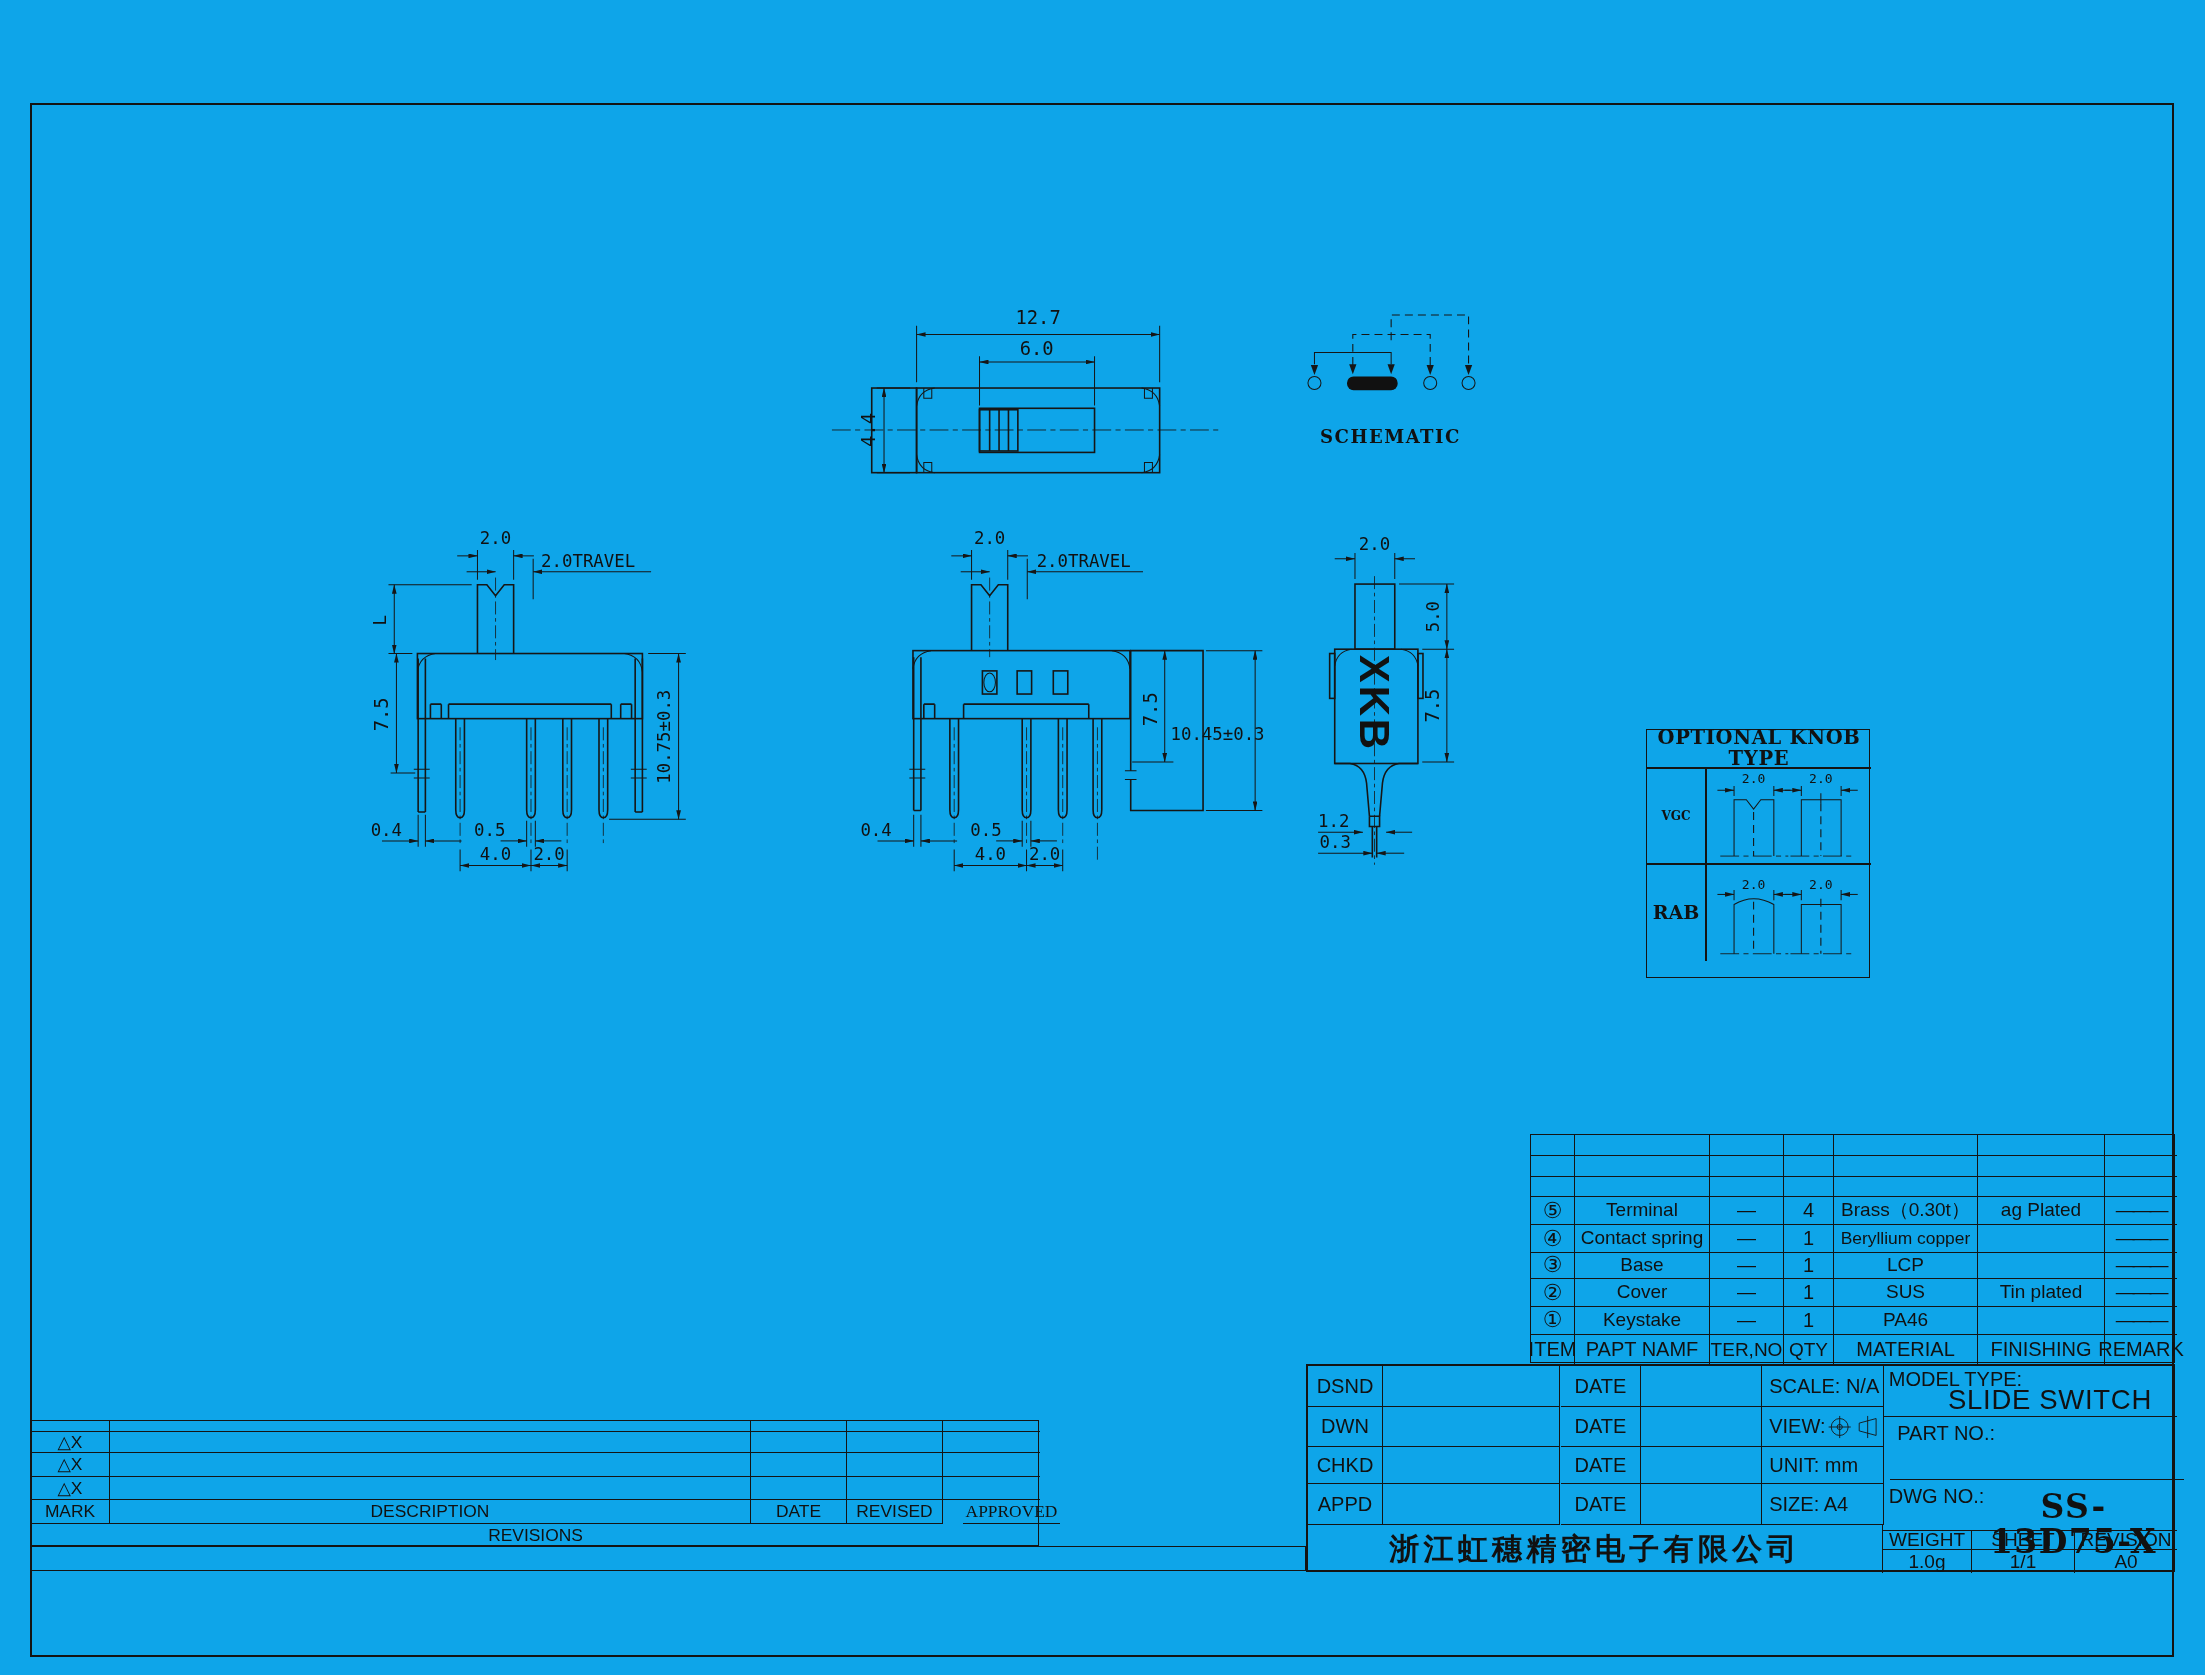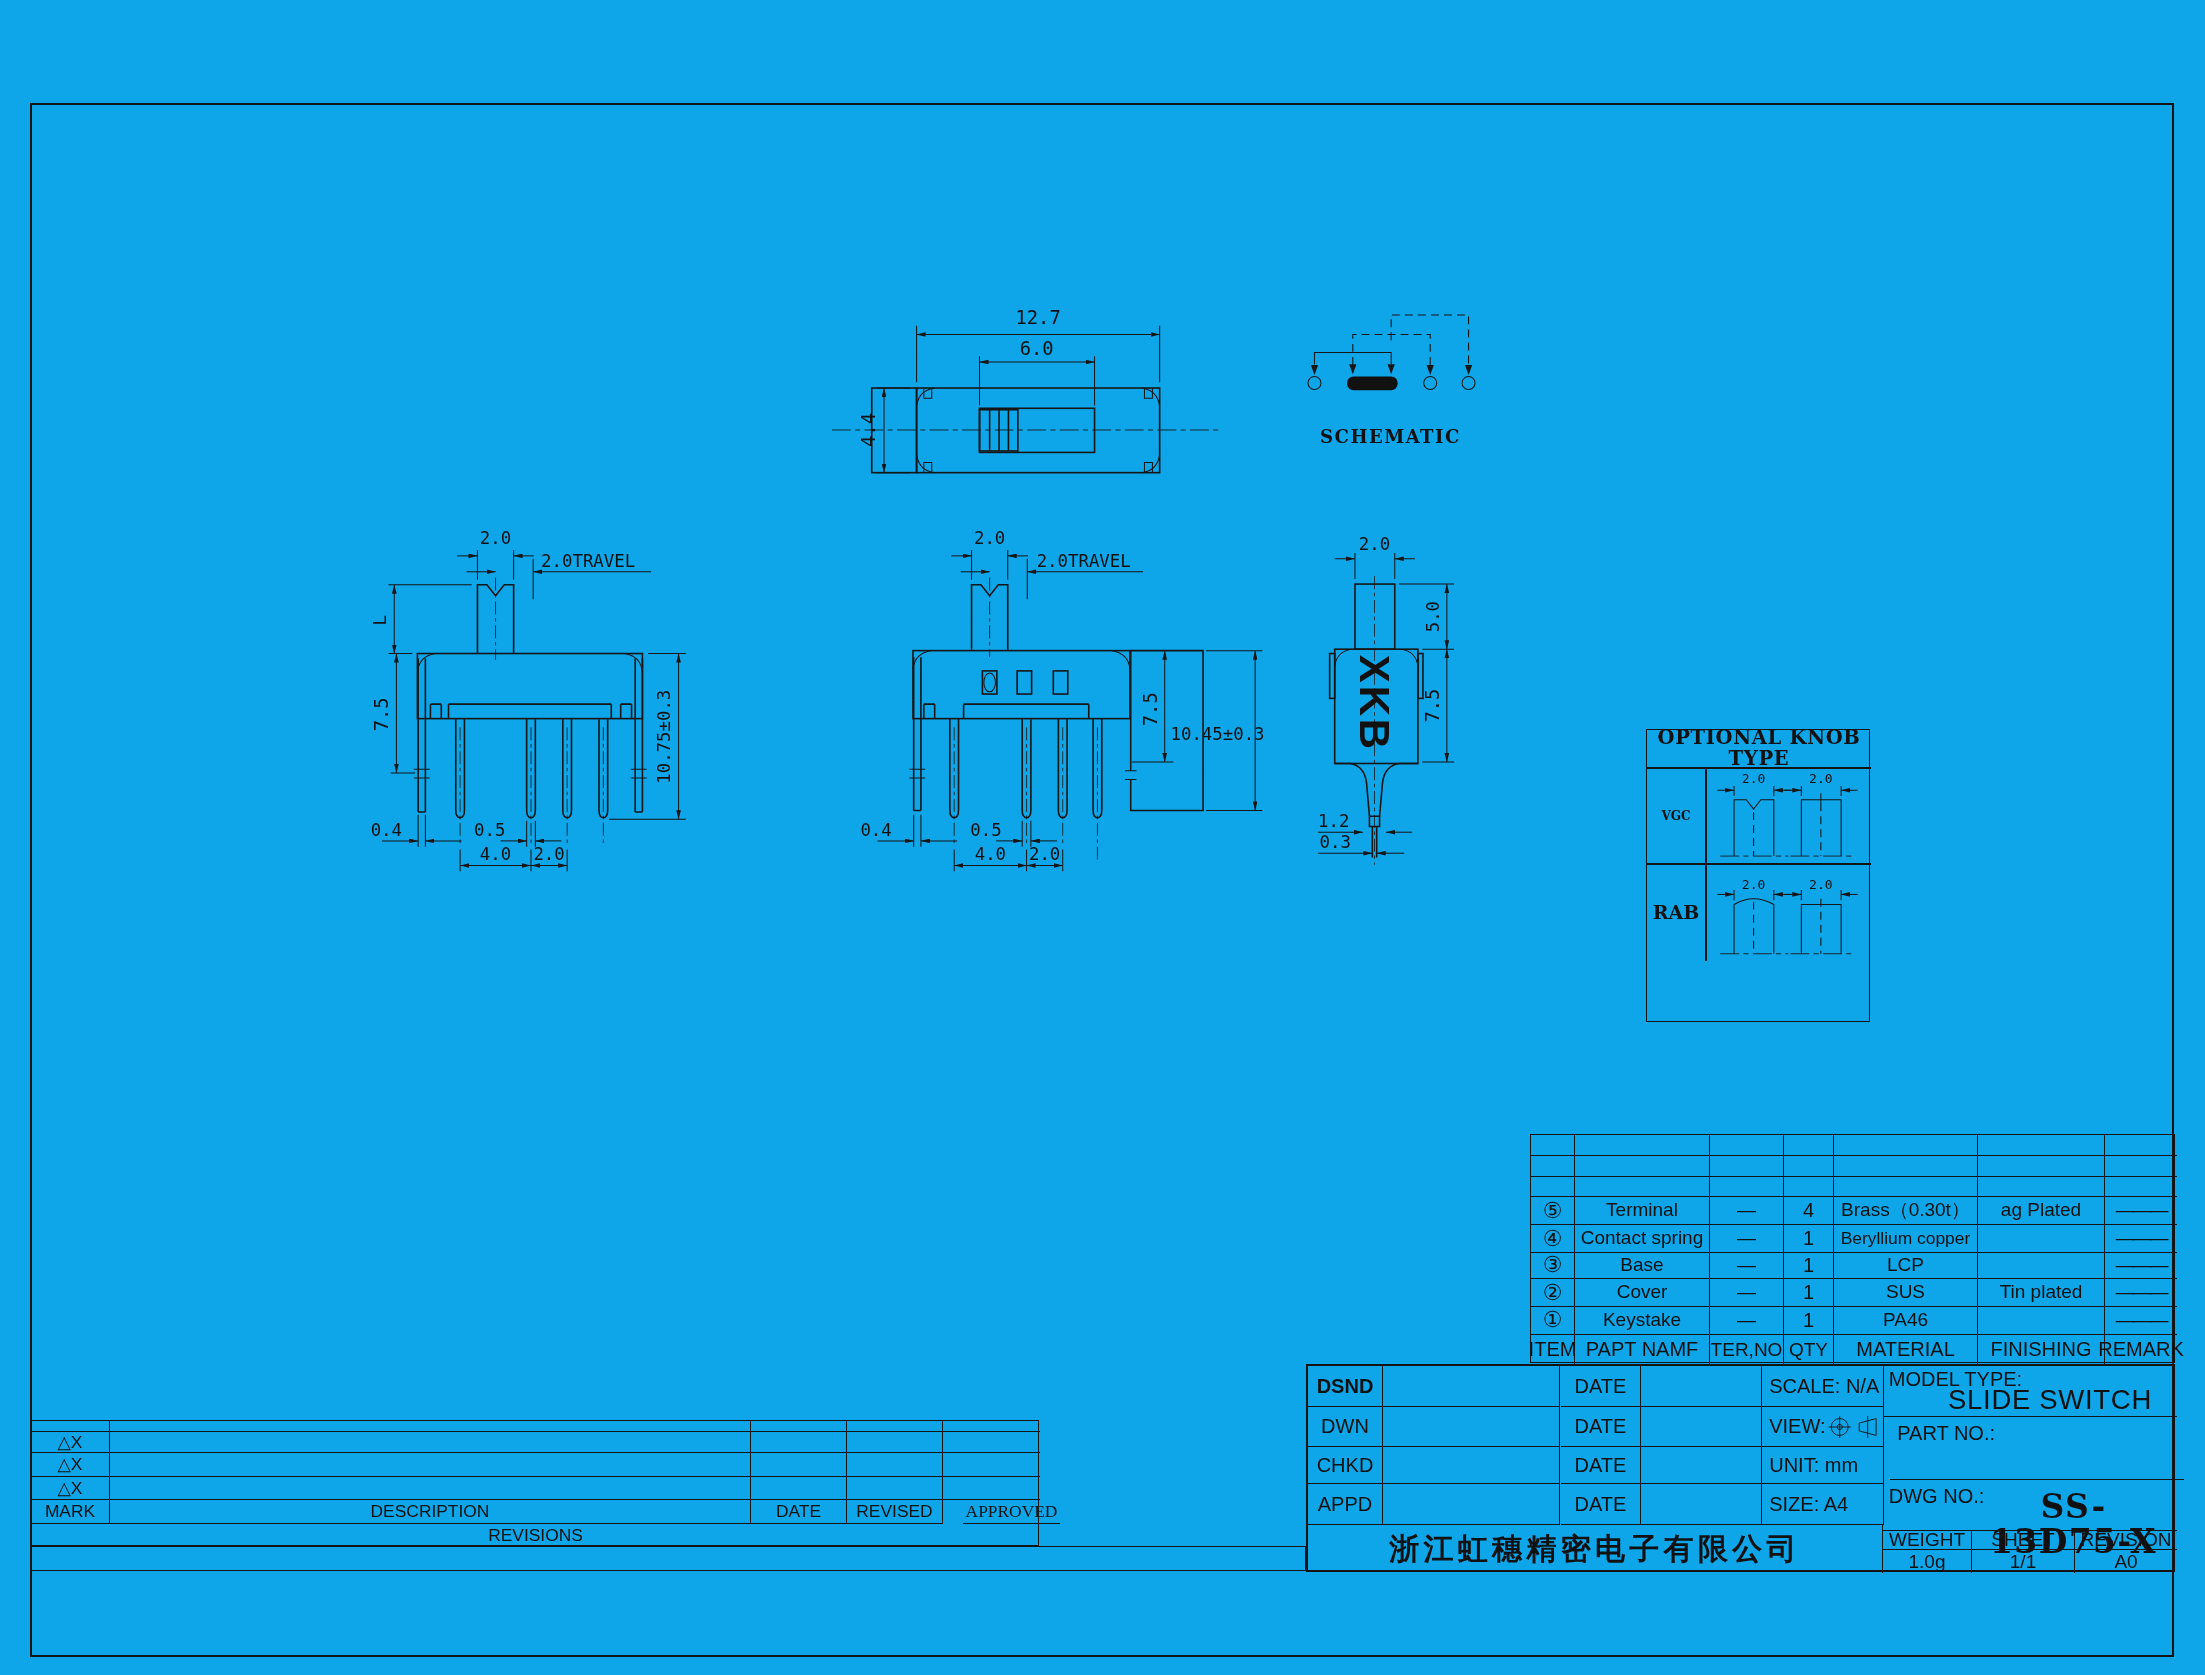--- a/index.html
+++ b/index.html
@@ -222,21 +222,21 @@
       <path class="tn" d="M2490,1318 V1250 H2545 V1318"></path>
       <path class="hd" d="M2517,1242 V1318"></path>
       <path class="cl" d="M2475,1318 H2560"></path>
       <path class="tn" d="M2490,1244 V1230 M2545,1244 V1230"></path>
       <path class="dim1" d="M2467,1236 H2490"></path>
         <path class="dim1" d="M2568,1236 H2545"></path>
       <text class="d18" x="2517" y="1228" text-anchor="middle">2.0</text>
     </g>
   </svg>
 
-  <div class="abs box" style="left:1646px;top:729px;width:224px;height:293px;">
+  <div class="abs box" style="left:1646px;top:729px;width:224px;height:249px;">
     <div class="c b4b serifb" style="left:0;top:0;width:224px;height:39px;font-size:19.5px;letter-spacing:0.7px;">OPTIONAL KNOB TYPE</div>
     <div class="c b4r b4b serifb" style="left:0;top:39px;width:60px;height:96px;font-size:12px;">VGC</div>
     <div class="c b4b" style="left:60px;top:39px;width:164px;height:96px;"></div>
     <div class="c b4r serifb" style="left:0;top:135px;width:60px;height:96px;font-size:19px;">RAB</div>
   </div>
 
   <div class="abs box" style="left:1530px;top:1134px;width:645px;height:229px;">
 
     <div class="c br bb" style="left:0;top:0;width:44px;height:21px;"></div>
     <div class="c br bb" style="left:44px;top:0;width:135px;height:21px;"></div>
@@ -304,21 +304,21 @@
     <div class="c br f28" style="left:44px;top:200px;width:135px;height:29px;">PAPT NAMF</div>
     <div class="c br f26" style="left:179px;top:200px;width:74px;height:29px;">TER,NO</div>
     <div class="c br f26" style="left:253px;top:200px;width:50px;height:29px;">QTY</div>
     <div class="c br f28" style="left:303px;top:200px;width:144px;height:29px;">MATERIAL</div>
     <div class="c br f28" style="left:447px;top:200px;width:127px;height:29px;">FINISHING</div>
     <div class="c f28" style="left:574px;top:200px;width:72px;height:29px;">REMARK</div>
   </div>
 
   <div class="abs" style="left:1306px;top:1364px;width:869px;height:208px;border:2.2px solid #141414;">
 
-    <div class="c br bb f28" style="left:0;top:0;width:75px;height:41px;font-weight:bold;">DSND</div>
+    <div class="c br bb f28" style="left:0;top:0;width:75px;height:41px;">DSND</div>
     <div class="c br bb" style="left:75px;top:0;width:177px;height:41px;"></div>
     <div class="c br bb f28" style="left:253px;top:0;width:80px;height:41px;">DATE</div>
     <div class="c br bb" style="left:333px;top:0;width:121px;height:41px;"></div>
     <div class="c br bb f28 left" style="left:454px;top:0;width:122px;height:41px;">SCALE: N/A</div>
 
     <div class="c br bb f28" style="left:0;top:41px;width:75px;height:40px;">DWN</div>
     <div class="c br bb" style="left:75px;top:41px;width:177px;height:40px;"></div>
     <div class="c br bb f28" style="left:253px;top:41px;width:80px;height:40px;">DATE</div>
     <div class="c br bb" style="left:333px;top:41px;width:121px;height:40px;"></div>
     <div class="c br bb f28 left" style="left:454px;top:41px;width:122px;height:40px;gap:2.9px;">

